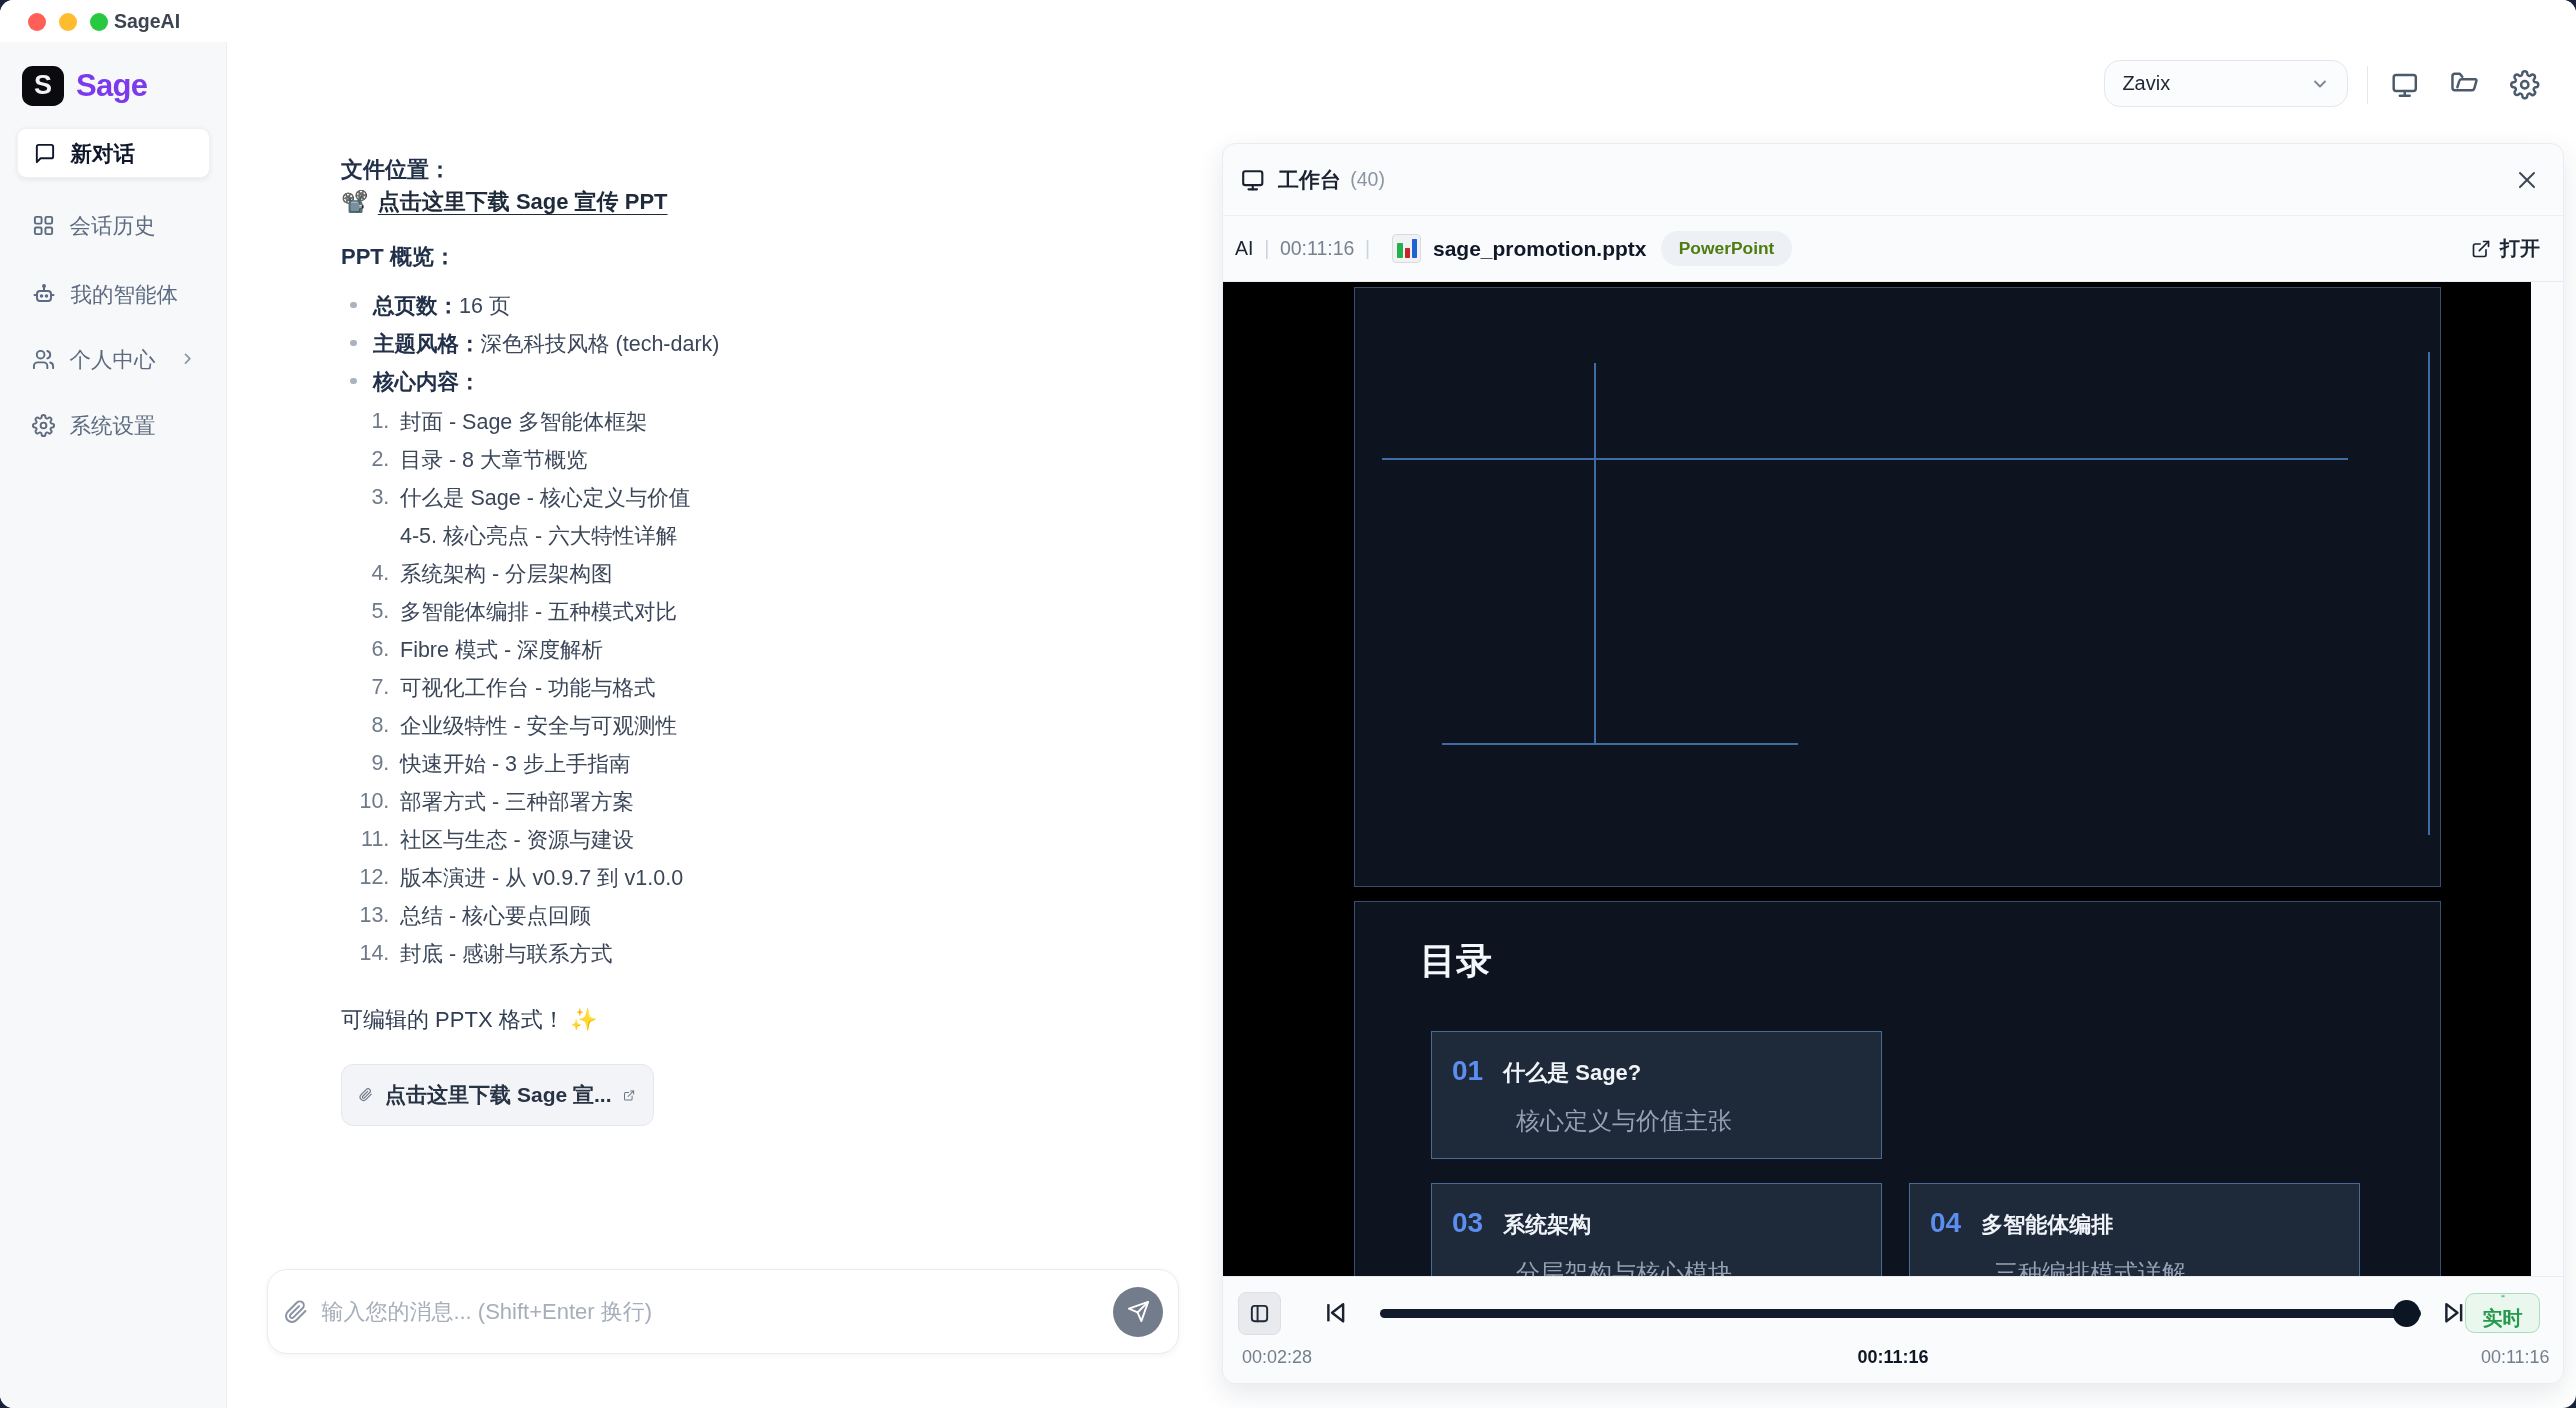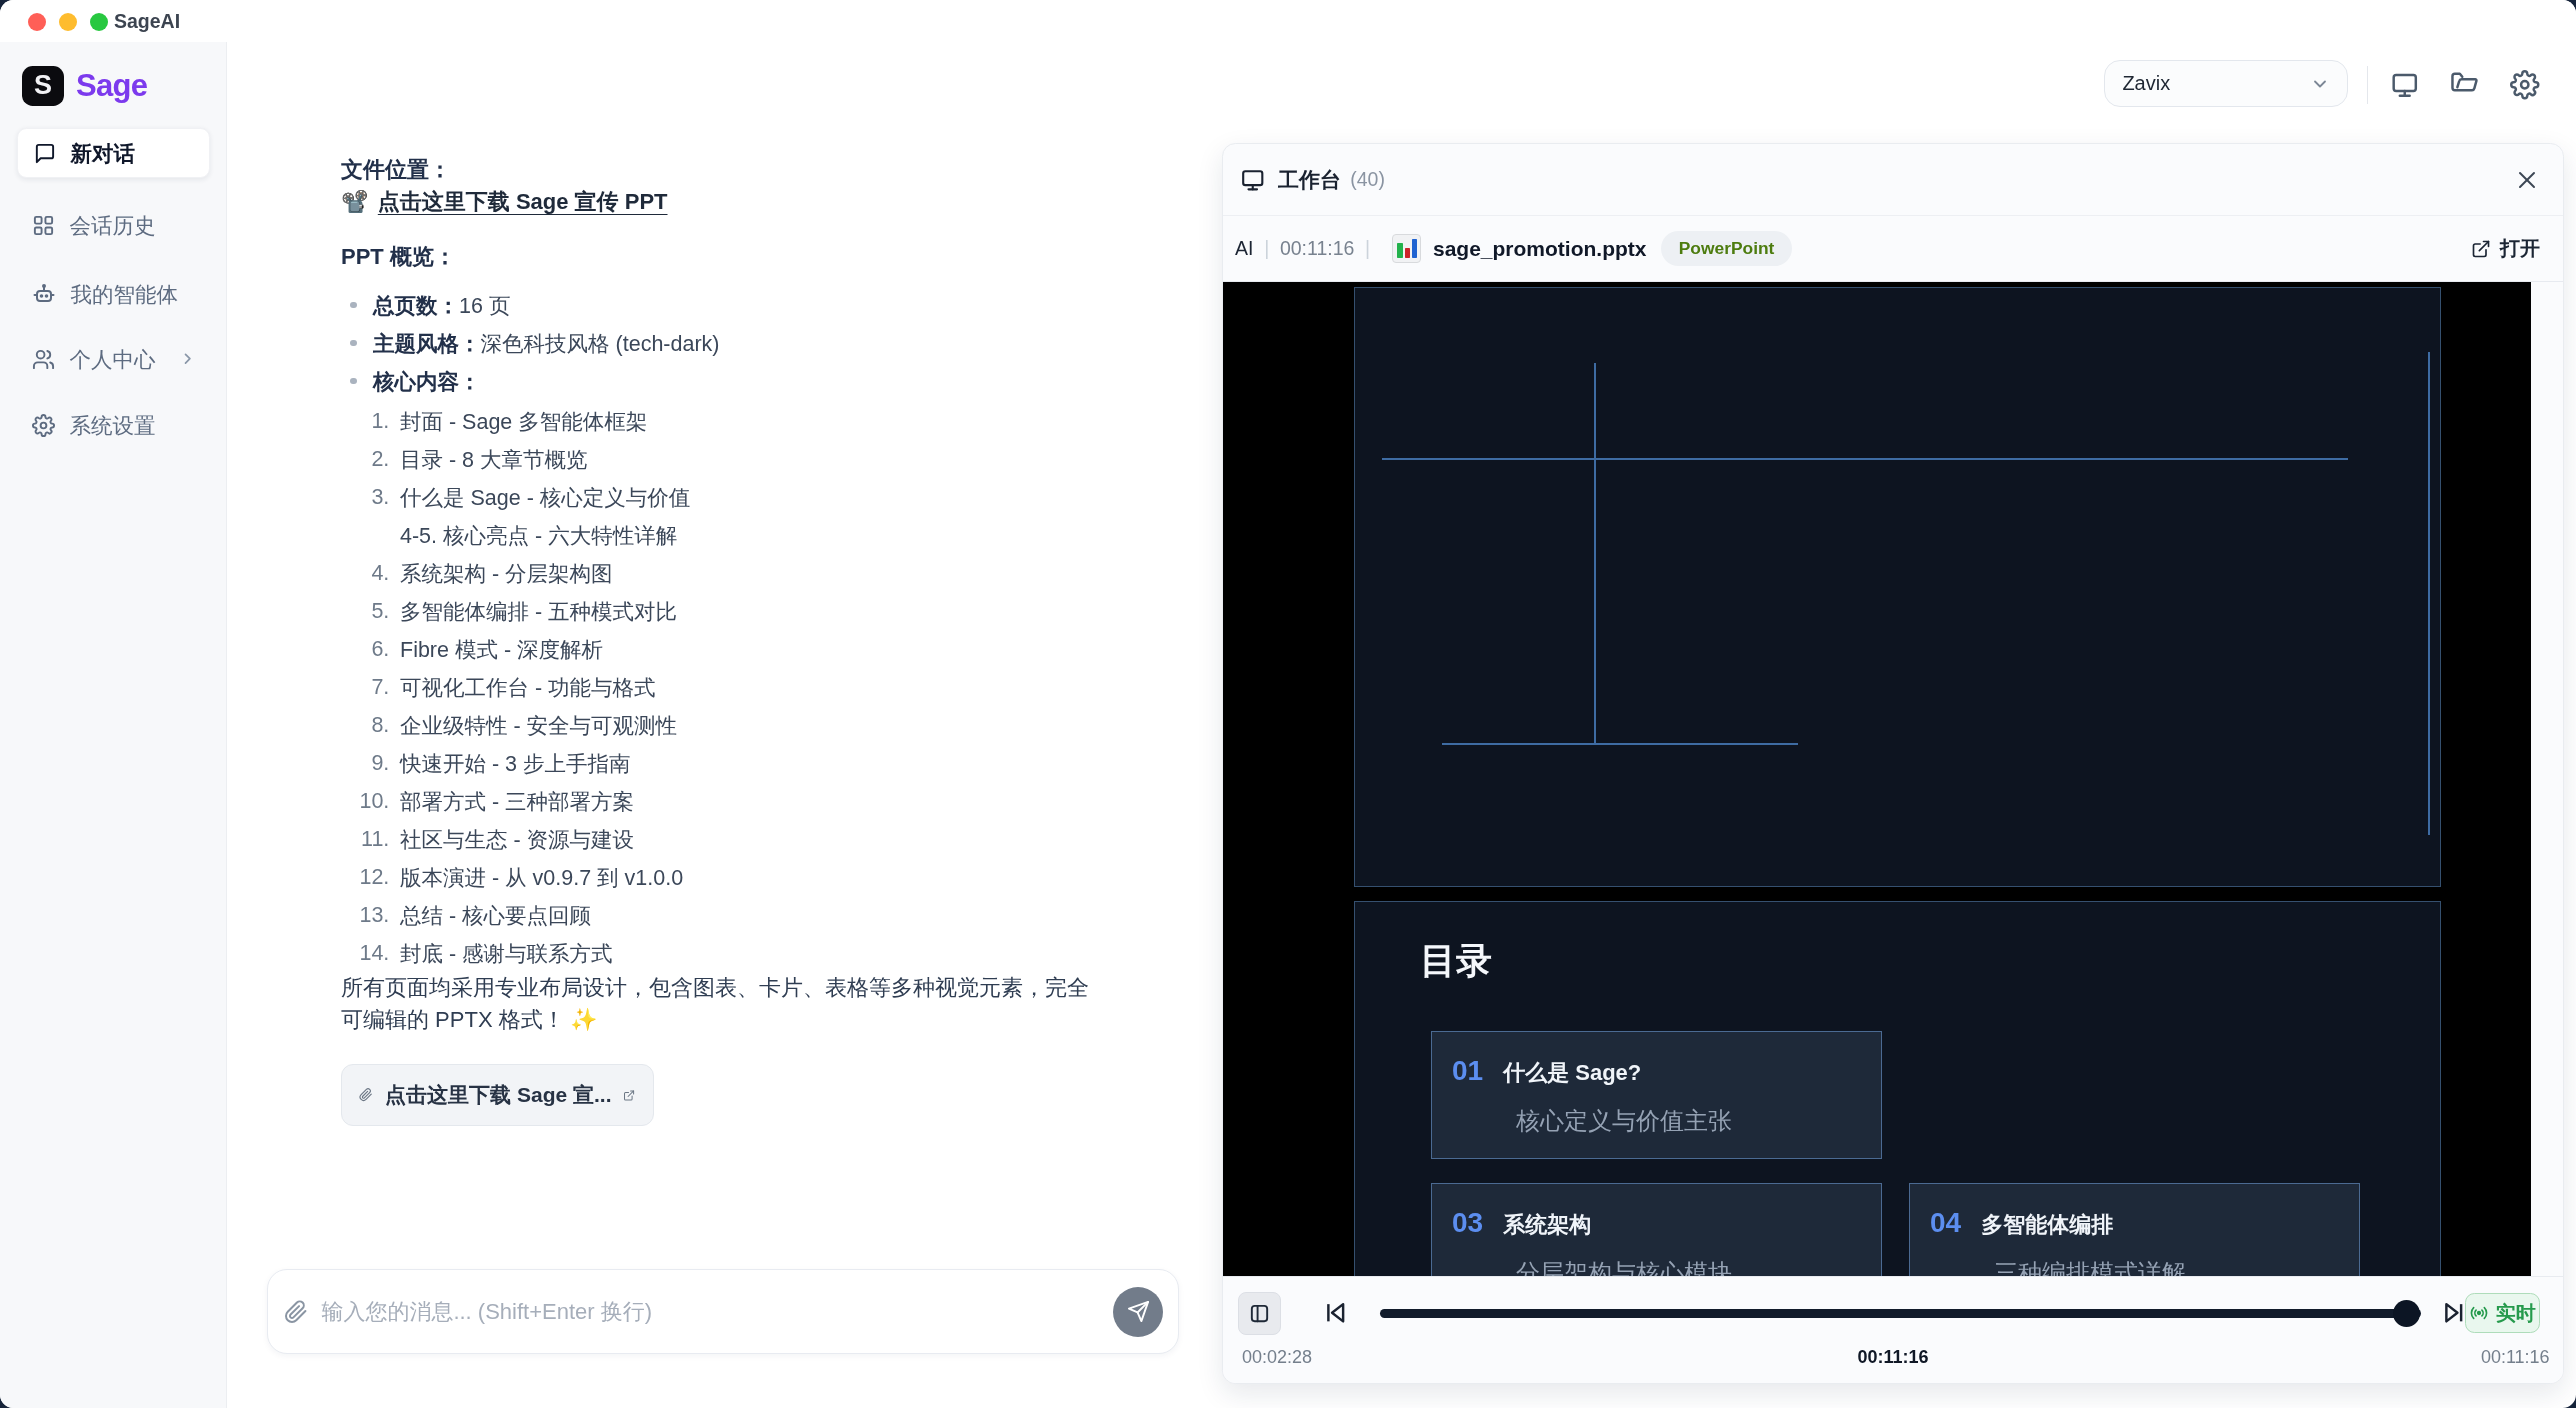--- a/index.html
+++ b/index.html
@@ -93,21 +93,21 @@
   .s2-cd { margin-top:17.4px; margin-left:64px; font-size:24px; color:#95a2b4; }
 
   
   .player { position:absolute; left:0; right:0; bottom:0; height:107px; border-top:1.3px solid #e8ebf0; background:#fafbfd; }
   .p-controls { position:absolute; left:0; right:0; top:14.8px; height:43px; display:flex; align-items:center; }
   .p-toggle { position:absolute; left:14.8px; top:0; width:43px; height:43px; background:#e8eaee; border:0.7px solid #dcdfe5; border-radius:8px; display:flex; align-items:center; justify-content:center; color:#1f2937; cursor:pointer; }
   .p-skipback { position:absolute; left:98px; top:6.7px; color:#1a2230; cursor:pointer; }
   .p-track { position:absolute; left:157px; top:17px; width:1041px; height:9.4px; border-radius:4.7px; background:#111b2b; cursor:pointer; }
   .p-thumb { position:absolute; right:1.3px; top:-8.7px; width:27px; height:27px; border-radius:50%; background:#0c1524; }
   .p-skipfwd { position:absolute; left:1216px; top:6.7px; color:#1a2230; cursor:pointer; }
-  .p-live { position:absolute; left:1242px; top:1.3px; width:75px; height:40px; background:#e9f7ee; border:1.3px solid #aedcba; border-radius:9.4px; display:flex; align-items:center; justify-content:center; gap:6.7px; color:#259a4c; font-size:20px; font-weight:bold; cursor:pointer; }
+  .p-live { position:absolute; left:1242px; top:1.3px; width:75px; height:40px; background:#e9f7ee; border:1.3px solid #aedcba; border-radius:9.4px; display:flex; align-items:center; justify-content:center; gap:6.7px; color:#259a4c; font-size:20px; font-weight:bold; cursor:pointer;flex-direction:column; }
   .p-times { position:absolute; left:0; right:0; top:70px; height:23px; font-size:18px; color:#747f8c; }
   .pt-left { position:absolute; left:19px; }
   .pt-mid { position:absolute; left:50%; transform:translateX(-50%); color:#101826; font-weight:bold; }
   .pt-right { position:absolute; right:13.4px; }
 
   .ppt-icon { width:29.5px; height:29.5px; background:#f1f2f4; border:0.7px solid #d8dadd; border-radius:4px; position:relative; margin-left:10.7px; }
   .ppt-icon i { position:absolute; bottom:4px; width:5.4px; border-radius:0.7px; }
   .ppt-icon .bar-g { left:4.7px; height:14.8px; background:#22b14c; }
   .ppt-icon .bar-r { left:12px; height:10px; background:#cc2229; }
   .ppt-icon .bar-b { left:19.5px; height:19.5px; background:#1f62d1; }
@@ -293,21 +293,21 @@
           <span class="toc-num">13.</span>
           <span>总结 - 核心要点回顾</span>
         </div>
       <div class="toc-row">
           <span class="toc-num">14.</span>
           <span>封底 - 感谢与联系方式</span>
         </div>
     </div>
 
     <div class="closing">
-      <span>所有页面均采用专业布局设计，包含图表、卡片、表格等多种视觉元素，完全</span><br>
+      <br>
       <span>可编辑的 PPTX 格式！</span>
       <span>✨</span>
     </div>
 
     <div class="chip">
       <svg width="21.5" height="21.5" viewBox="0 0 24 24" fill="none" stroke="currentColor" stroke-width="2" stroke-linecap="round" stroke-linejoin="round">
           <path d="M21.44 11.05l-9.19 9.19a6 6 0 0 1-8.49-8.49l9.19-9.19a4 4 0 0 1 5.66 5.66l-9.2 9.19a2 2 0 0 1-2.83-2.83l8.49-8.48"></path>
         </svg>
       <span class="chip-text">点击这里下载 Sage 宣...</span>
       <svg width="19" height="19" viewBox="0 0 24 24" fill="none" stroke="currentColor" stroke-width="2" stroke-linecap="round" stroke-linejoin="round">

